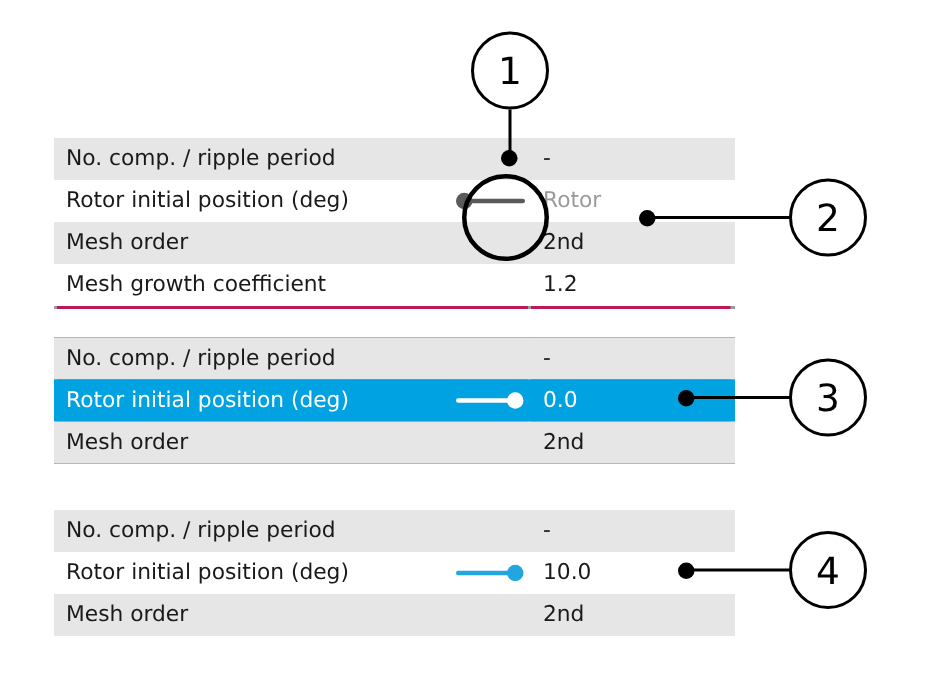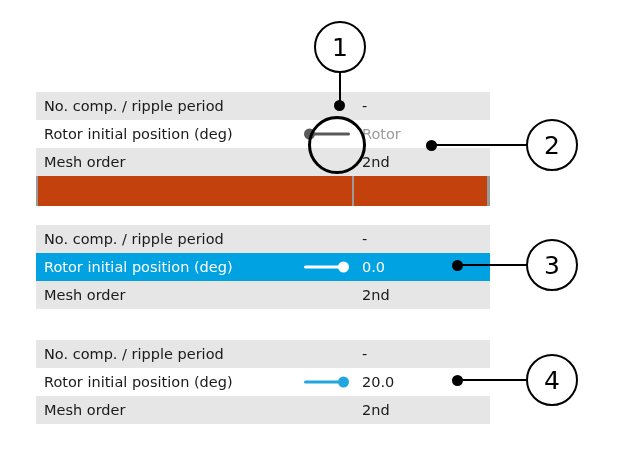--- a/index.html
+++ b/index.html
@@ -14,21 +14,21 @@
     overflow: hidden;
     font-family: "DejaVu Sans", "Liberation Sans", sans-serif;
     -webkit-font-smoothing: antialiased;
   }
 
   
   .grid {
     position: absolute;
     box-sizing: border-box;
     overflow: hidden;
-    background: #c2410c;
+    background: #be185d;
   }
   .grid .left-edge {
     position: absolute;
     left: 0; top: 0; bottom: 0;
     width: 2px;
     background: #9a9a9a;
   }
   .grid .right-edge {
     position: absolute;
     right: 0; top: 0; bottom: 0;
@@ -177,20 +177,24 @@
       <span class="knob"></span>
     </span>
     <span class="cell-value muted">Rotor</span>
   </div>
 
   <div class="row">
     <span class="cell-name">Mesh order</span>
     <span class="cell-value">2nd</span>
   </div>
 
+  <div class="row alt">
+    <span class="cell-name">Mesh growth coefficient</span>
+    <span class="cell-value">1.2</span>
+  </div>
 </div>
 
 <div class="grid" id="grid-2" style="left:36px; top:225px; width:454px; height:84px;">
   <div class="left-edge"></div>
   <div class="col-divider"></div>
   <div class="right-edge"></div>
 
   <div class="row">
     <span class="cell-name">No. comp. / ripple period</span>
     <span class="cell-value">-</span>
@@ -220,21 +224,21 @@
     <span class="cell-name">No. comp. / ripple period</span>
     <span class="cell-value">-</span>
   </div>
 
   <div class="row alt">
     <span class="cell-name">Rotor initial position (deg)</span>
     <span class="slider right-knob-cyan" style="left:268px;">
       <span class="track"></span>
       <span class="knob"></span>
     </span>
-    <span class="cell-value">20.0</span>
+    <span class="cell-value">10.0</span>
   </div>
 
   <div class="row">
     <span class="cell-name">Mesh order</span>
     <span class="cell-value">2nd</span>
   </div>
 </div>
 
 <div class="leader v" style="left:339px; top:73px; height:35px;"></div>
 <div class="dot" style="left:334px; top:100px;"></div>

